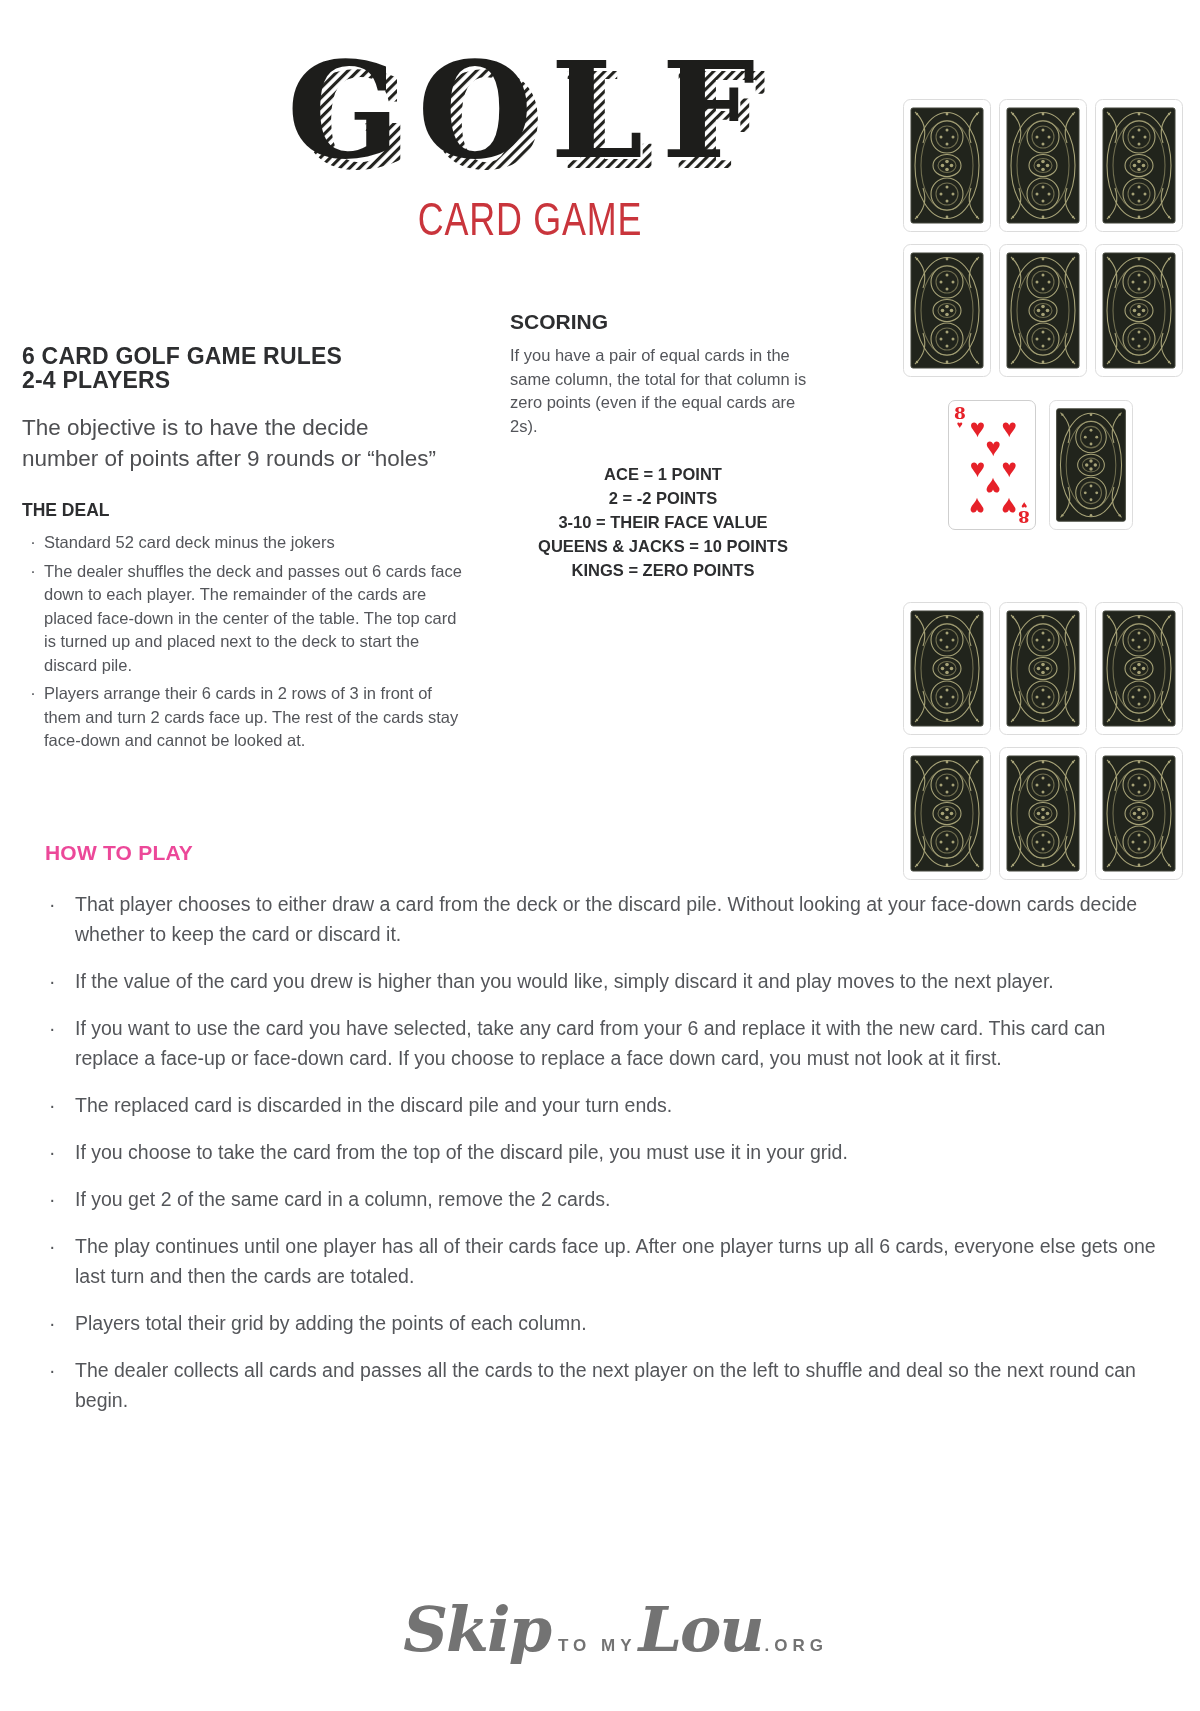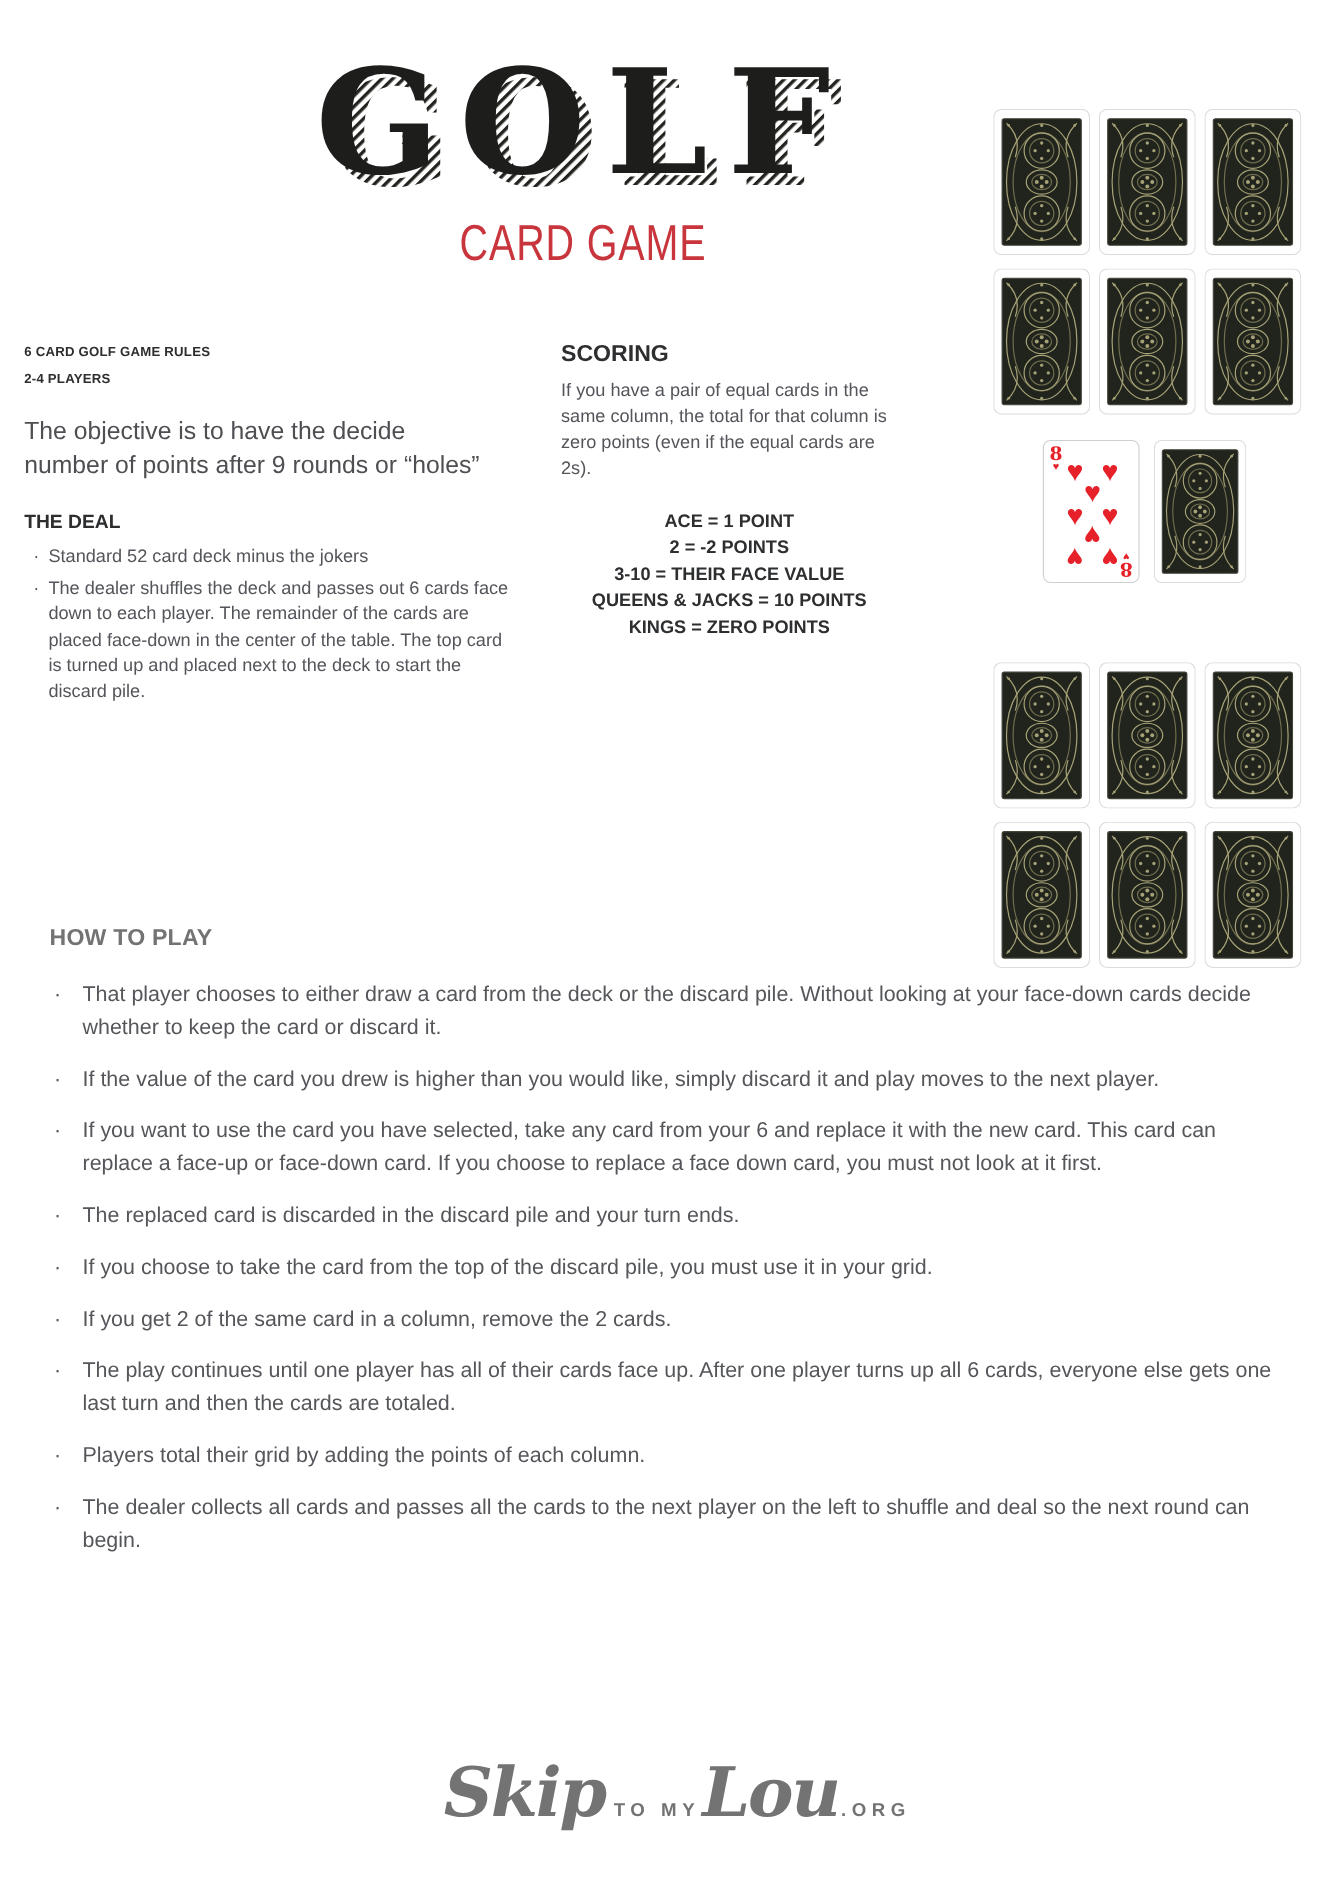--- a/index.html
+++ b/index.html
@@ -6,21 +6,21 @@
   body{width:1200px;height:1711px;position:relative;font-family:"Liberation Sans",sans-serif;overflow:hidden;}
 
   
   #title-block{position:absolute;left:240px;top:28px;width:580px;text-align:center;}
   #golf-svg text{font-family:"DejaVu Serif",serif;font-weight:bold;letter-spacing:18px;}
   #card-game-sub{margin-top:2px;font-size:46px;color:#c9353c;letter-spacing:1px;
                  transform:scaleX(0.78);transform-origin:center;font-weight:400;}
 
   
   #left-col{position:absolute;left:22px;top:308px;width:462px;}
-  .rules-header{font-weight:bold;font-size:12px;line-height:24px;color:#2d2e30;letter-spacing:0.2px;}
+  .rules-header{font-weight:bold;font-size:23px;line-height:24px;color:#2d2e30;letter-spacing:0.2px;margin-top:36px;}
   .objective{margin-top:20px;font-size:22.5px;line-height:31px;color:#4e4f52;}
   .deal-heading{margin-top:26px;font-weight:bold;font-size:17.5px;color:#2d2e30;}
   .deal-list{margin-top:10px;font-size:16.5px;line-height:23.5px;color:#53555a;width:448px;}
   .deal-item{display:flex;margin-bottom:5px;}
   .deal-item .dot{width:22px;flex:0 0 22px;text-align:center;}
   .deal-item .dot::before{content:"·";}
   .deal-item .txt{flex:1;}
 
   
   #scoring-col{position:absolute;left:510px;top:310px;width:306px;}
@@ -42,21 +42,21 @@
   .corner{position:absolute;color:#e62129;font-weight:bold;line-height:1;text-align:center;}
   .corner .rank{display:block;font-size:17px;font-family:"DejaVu Serif",serif;}
   .corner .csuit{display:block;font-size:10px;margin-top:-2px;}
   .corner.tl{left:5px;top:4px;}
   .corner.br{right:5px;bottom:4px;transform:rotate(180deg);}
   .pip{position:absolute;color:#e62129;font-size:26px;line-height:1;transform:translate(-50%,-50%);}
   .pip.inv{transform:translate(-50%,-50%) rotate(180deg);}
 
   
   #howto{position:absolute;left:45px;top:841px;width:1128px;}
-  .howto-heading{font-weight:bold;font-size:21px;color:#737373;letter-spacing:0.2px;}
+  .howto-heading{font-weight:bold;font-size:21px;color:#ec4899;letter-spacing:0.2px;}
   .howto-list{margin-top:24px;font-size:19.5px;line-height:30px;color:#54565a;}
   .howto-item{display:flex;margin-bottom:17px;}
   .howto-item .dot{width:26px;flex:0 0 26px;text-align:left;padding-left:4px;}
   .howto-item .dot::before{content:"·";}
   .howto-item .txt{flex:1;}
 
   
   #footer-logo{position:absolute;left:330px;top:1593px;width:500px;display:flex;
                justify-content:flex-end;align-items:baseline;color:#737373;}
   .logo-script{font-family:"DejaVu Serif",serif;font-style:italic;font-weight:bold;font-size:62px;letter-spacing:-2px;}
@@ -94,20 +94,24 @@
       <div class="deal-item">
         <span class="dot"></span>
         <span class="txt">Standard 52 card deck minus the jokers</span>
       </div>
 
       <div class="deal-item">
         <span class="dot"></span>
         <span class="txt">The dealer shuffles the deck and passes out 6 cards face down to each player. The remainder of the cards are placed face-down in the center of the table. The top card is turned up and placed next to the deck to start the discard pile.</span>
       </div>
 
+      <div class="deal-item">
+        <span class="dot"></span>
+        <span class="txt">Players arrange their 6 cards in 2 rows of 3 in front of them and turn 2 cards face up. The rest of the cards stay face-down and cannot be looked at.</span>
+      </div>
     </div>
 </div>
 
 <div id="scoring-col">
   <div class="scoring-heading">SCORING</div>
   <div class="scoring-intro">If you have a pair of equal cards in the same column, the total for that column is zero points (even if the equal cards are 2s).</div>
   <div class="scoring-points">
 
       <div>ACE = 1 POINT</div>
 

